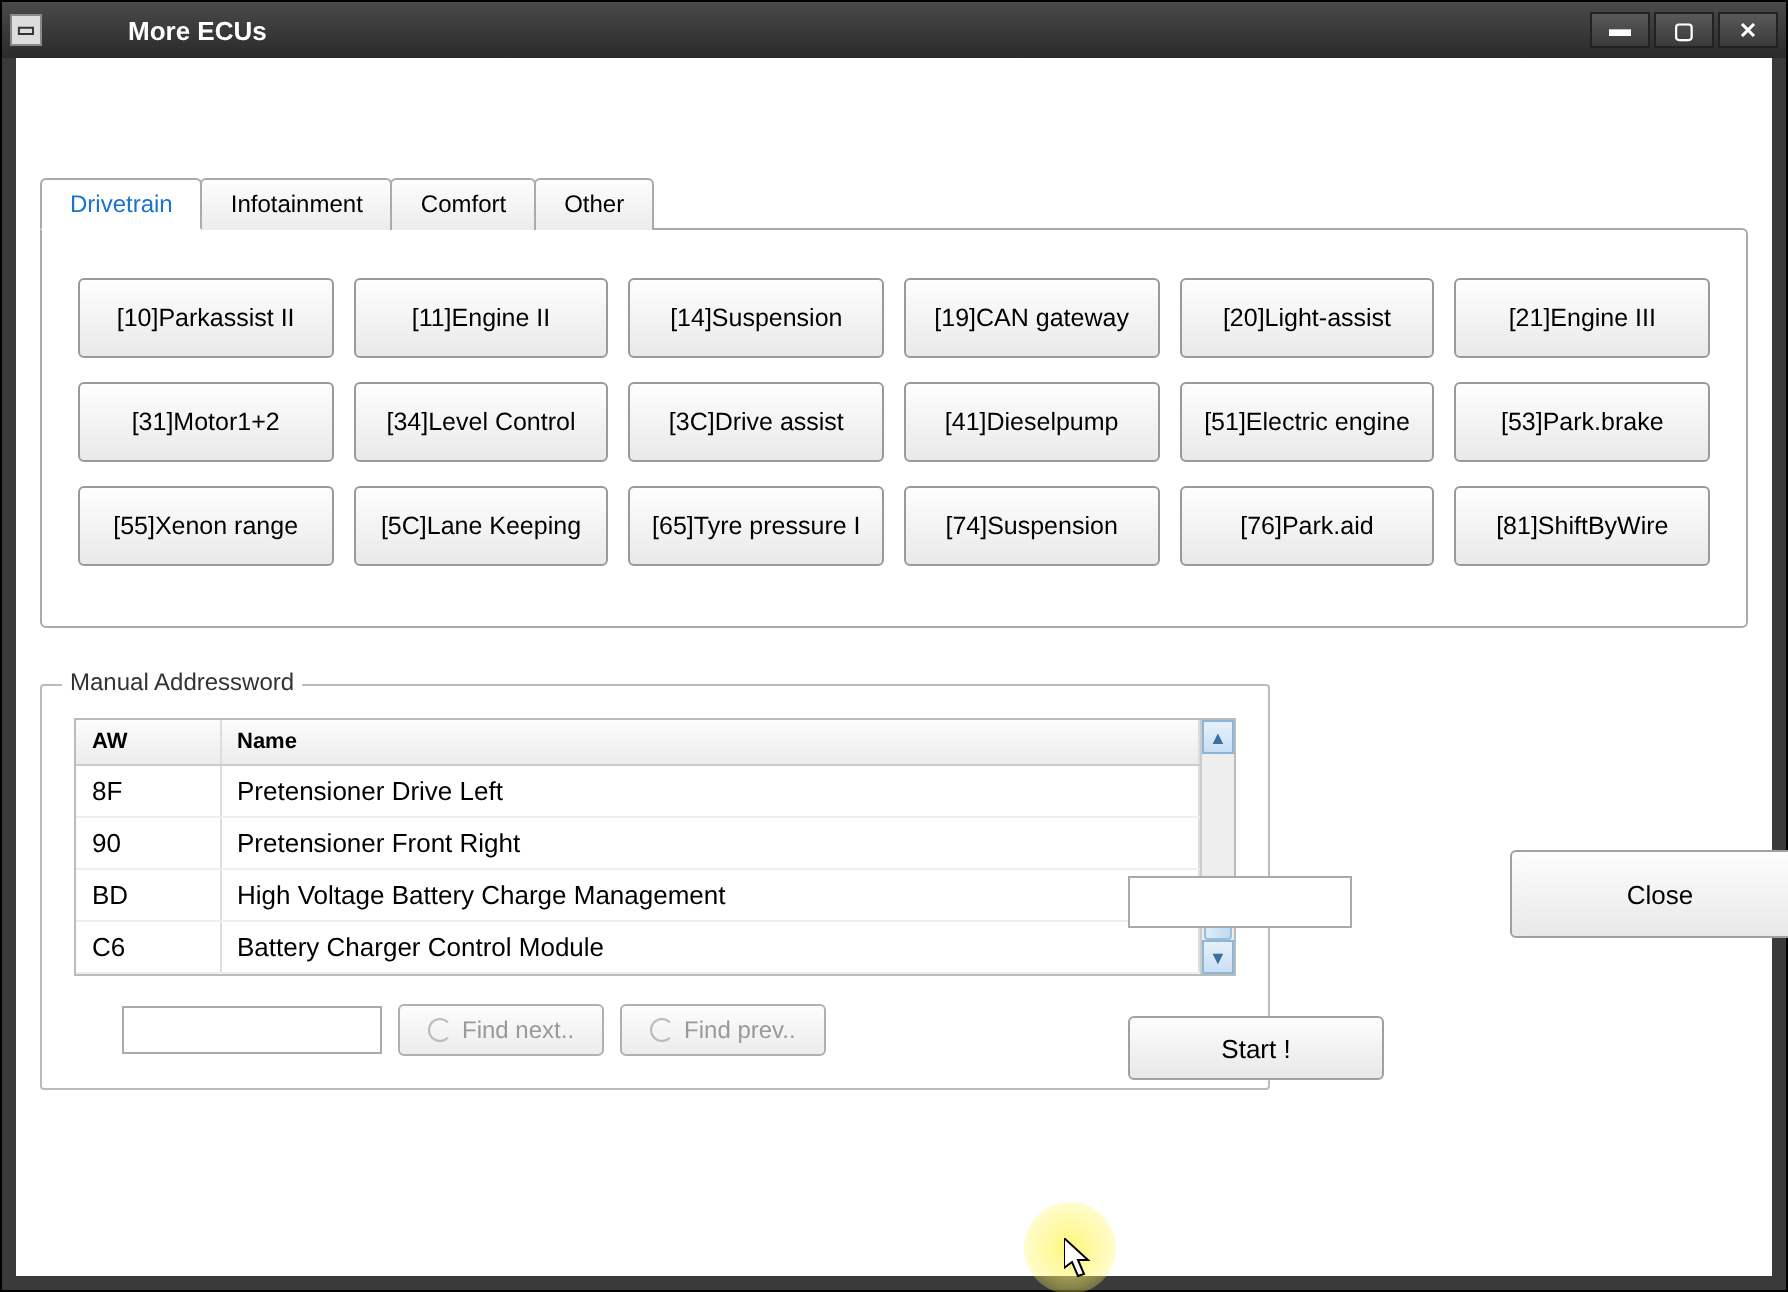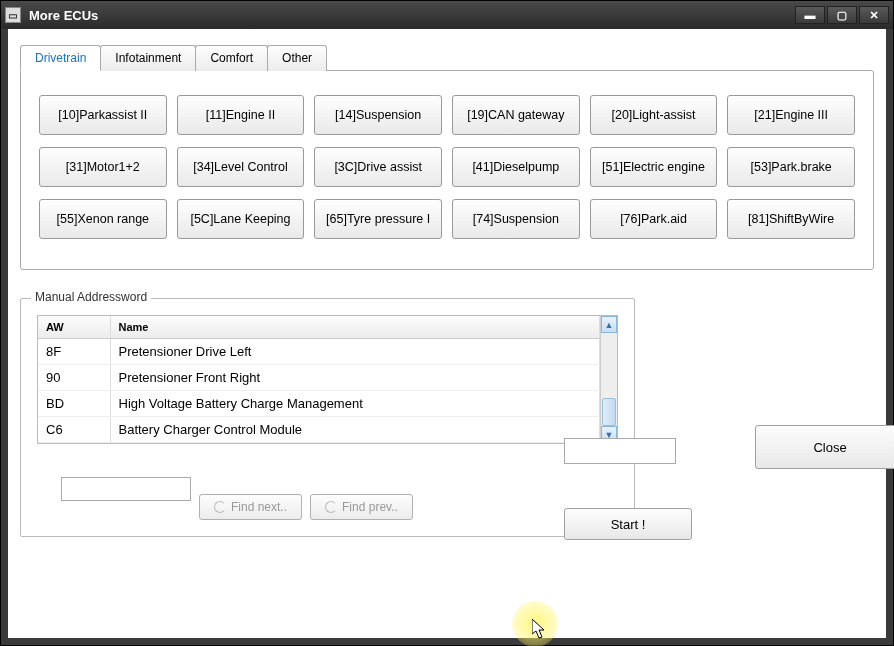--- a/index.html
+++ b/index.html
@@ -33,21 +33,21 @@
       height: 16px;
       border: 1px solid #888;
       background: #ddd;
       margin-right: 8px;
       display: flex;
       align-items: center;
       justify-content: center;
       font-size: 10px;
       color: #333;
     }
-    .titlebar-title { flex: 1; }
+    .titlebar-title { flex: 1; margin-left: 35px; }
     .titlebar-controls { display: flex; gap: 2px; }
     .titlebar-btn {
       width: 30px;
       height: 18px;
       background: linear-gradient(to bottom, #5a5a5a, #3a3a3a);
       border: 1px solid #222;
       color: #fff;
       display: flex;
       align-items: center;
       justify-content: center;
@@ -77,20 +77,21 @@
     .tab {
       padding: 5px 14px;
       border: 1px solid #aaa;
       border-bottom: none;
       background: linear-gradient(to bottom, #fdfdfd, #ececec);
       margin-right: 0;
       font-size: 12px;
       cursor: pointer;
       border-radius: 3px 3px 0 0;
       margin-left: -1px;
+      margin-top: 44px;
     }
     .tab:first-child { margin-left: 0; }
     .tab.active {
       background: #fff;
       color: #1a73cc;
       border-bottom: 1px solid #fff;
       position: relative;
       z-index: 3;
     }
     .tab-panel {
@@ -210,21 +211,20 @@
       padding: 0 14px;
       border: 1px solid #b0b0b0;
       background: linear-gradient(to bottom, #fdfdfd, #ececec);
       border-radius: 3px;
       font-size: 12px;
       color: #999;
       display: flex;
       align-items: center;
       gap: 5px;
       cursor: pointer;
-      margin-top: 36px;
     }
     .find-icon {
       width: 12px;
       height: 12px;
       border: 1.5px solid #bbb;
       border-right-color: transparent;
       border-radius: 50%;
       display: inline-block;
     }
     .input-blank {

